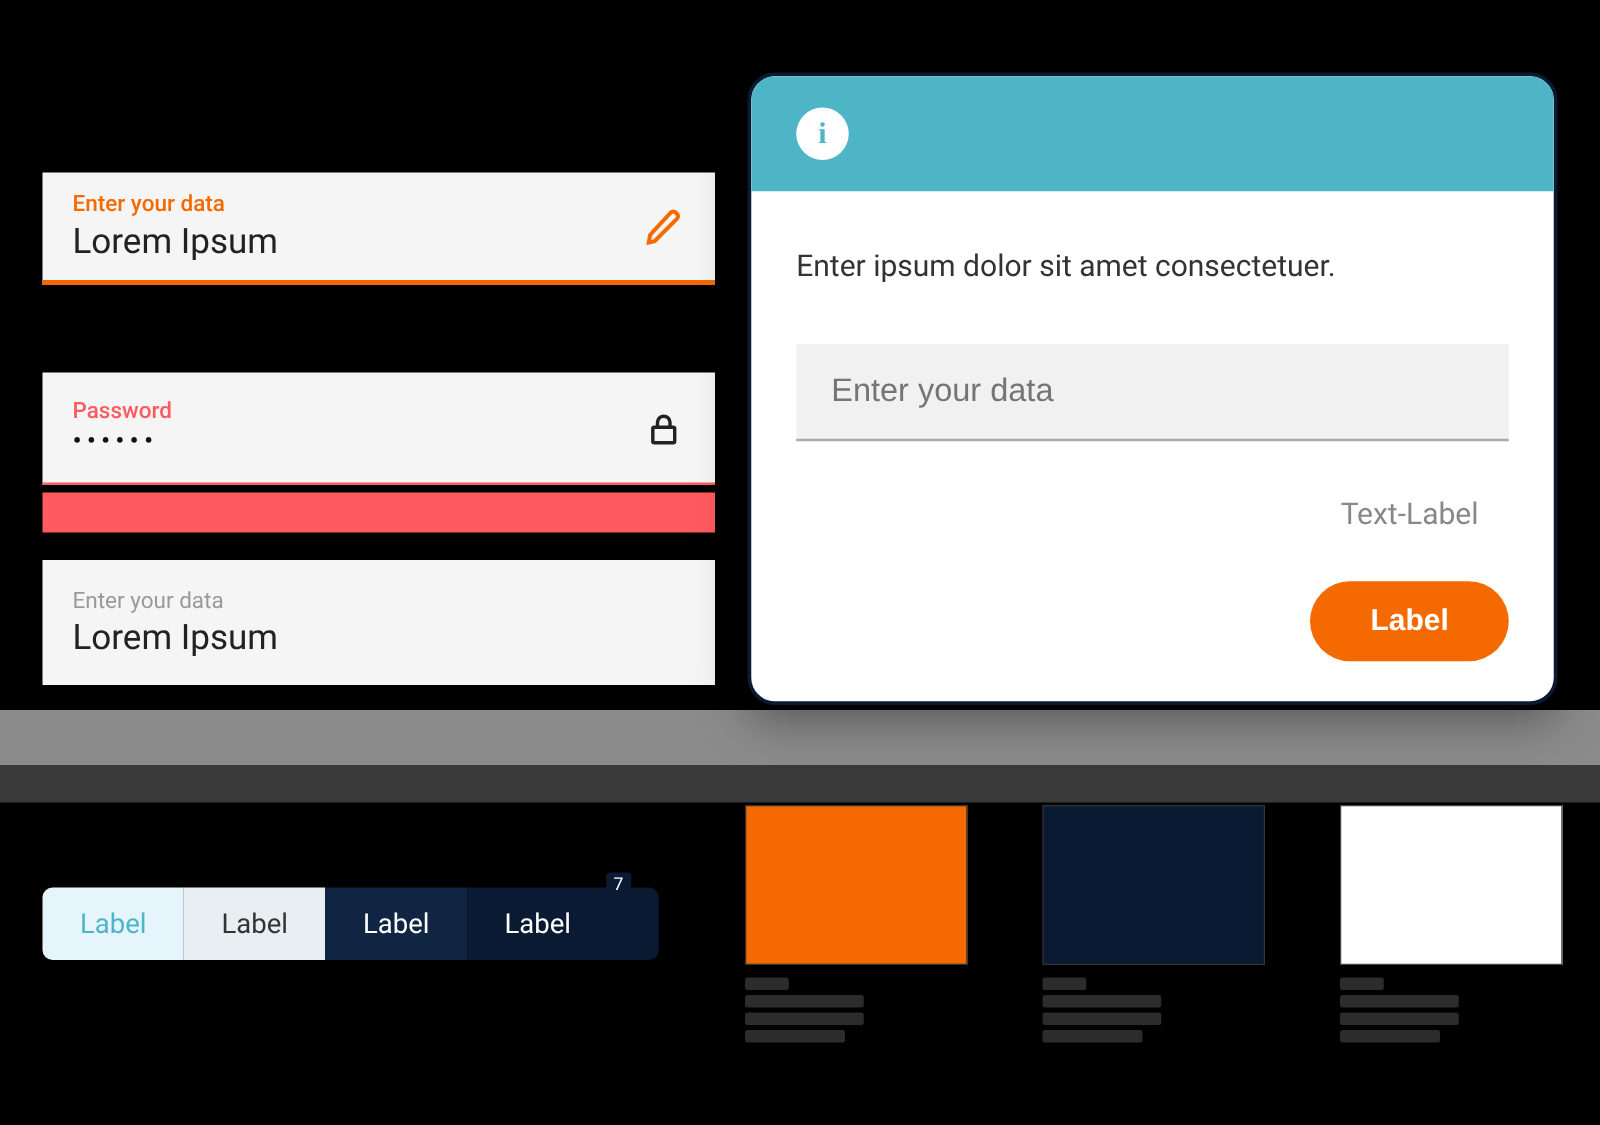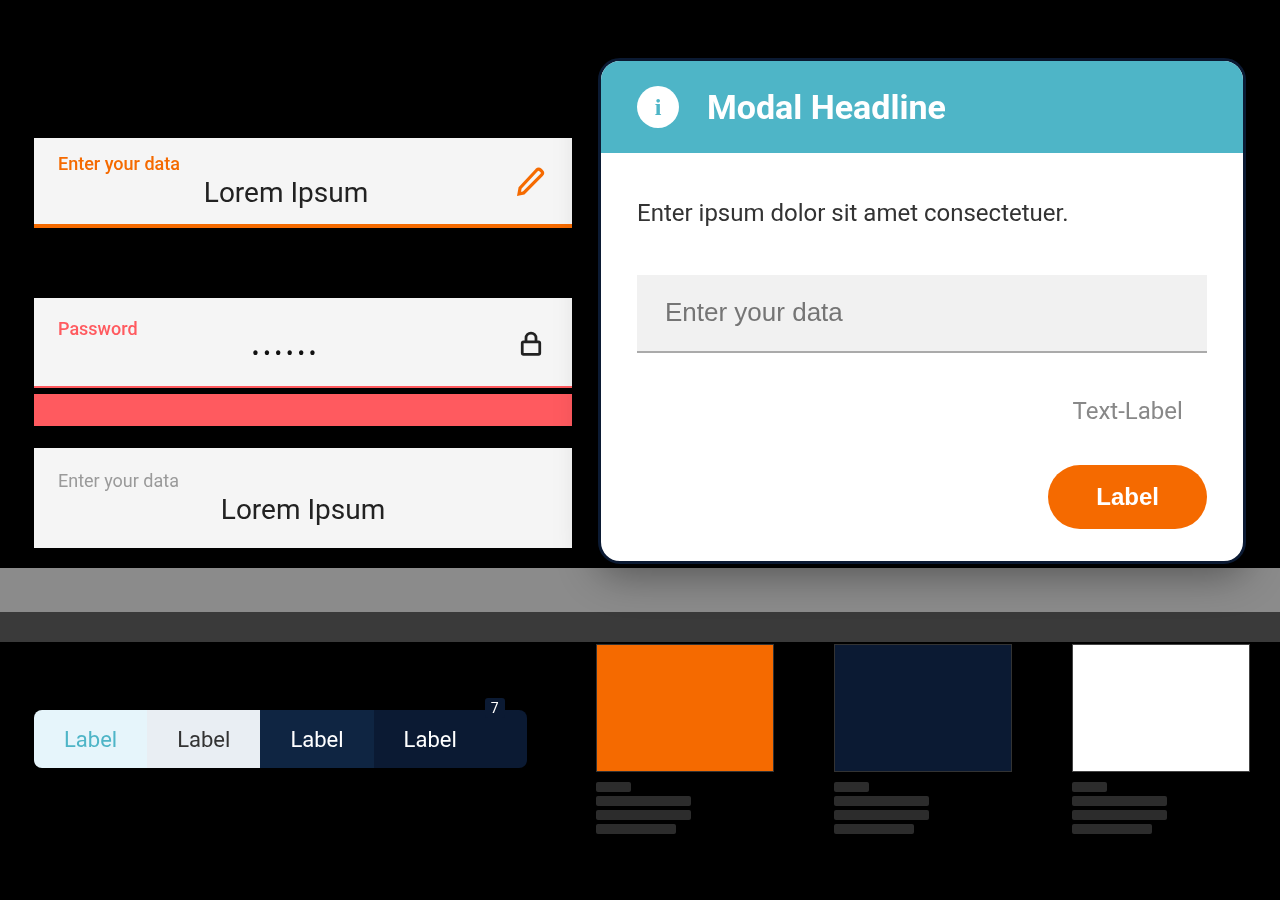--- a/index.html
+++ b/index.html
@@ -14,21 +14,21 @@
   
   .field {
     position: absolute;
     background: #f5f5f5;
     display: flex;
     align-items: center;
     padding: 12px 24px 10px 24px;
   }
   .field .text-col { flex: 1; display: flex; flex-direction: column; }
   .field .label { font-size: 18px; line-height: 1.2; }
-  .field .value { font-size: 28px; color: #222; line-height: 1.3; text-align: center; }
+  .field .value { font-size: 28px; color: #222; line-height: 1.3; }
   .field .icon { width: 34px; display:flex; align-items:center; justify-content:center; }
 
   
   #f1 { left: 34px; top: 138px; width: 538px; height: 90px; border-bottom: 4px solid #f56a00; }
   #f1 .label { color: #f56a00; font-weight: 500; }
 
   
   #f2 { left: 34px; top: 298px; width: 538px; height: 90px; border-bottom: 2px solid #ff5a5f; }
   #f2 .label { color: #ff5a5f; font-weight: 500; }
   #f2 .value { font-size: 22px; letter-spacing: 4px; color:#111; }
@@ -155,21 +155,20 @@
     <span class="value">Lorem Ipsum</span>
   </div>
 </div>
 
 <div class="strip-light"></div>
 <div class="strip-dark"></div>
 
 <div class="modal">
   <div class="modal-header">
     <div class="info-badge">i</div>
-    <div class="modal-title">Modal Headline</div>
   </div>
   <div class="modal-body">
     <div class="modal-desc">Enter ipsum dolor sit amet consectetuer.</div>
     <div class="modal-input-wrap">
       <input class="modal-input" placeholder="Enter your data" style="">
     </div>
   </div>
   <div class="modal-footer">
     <span class="modal-text-btn">Text-Label</span>
     <button class="modal-primary-btn">Label</button>

